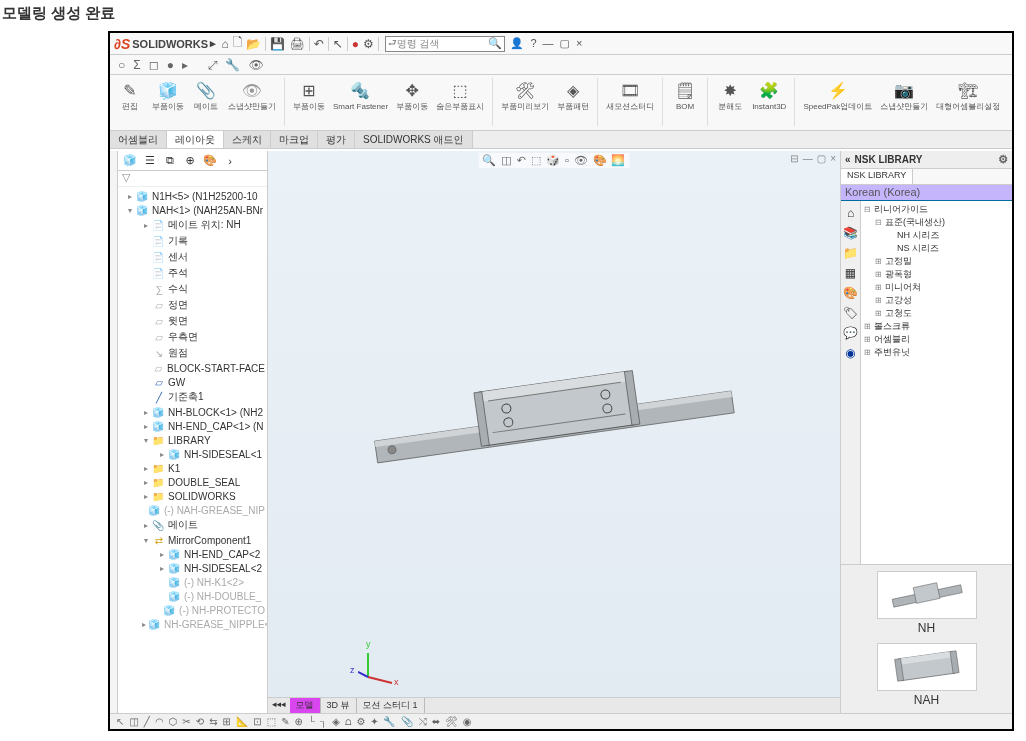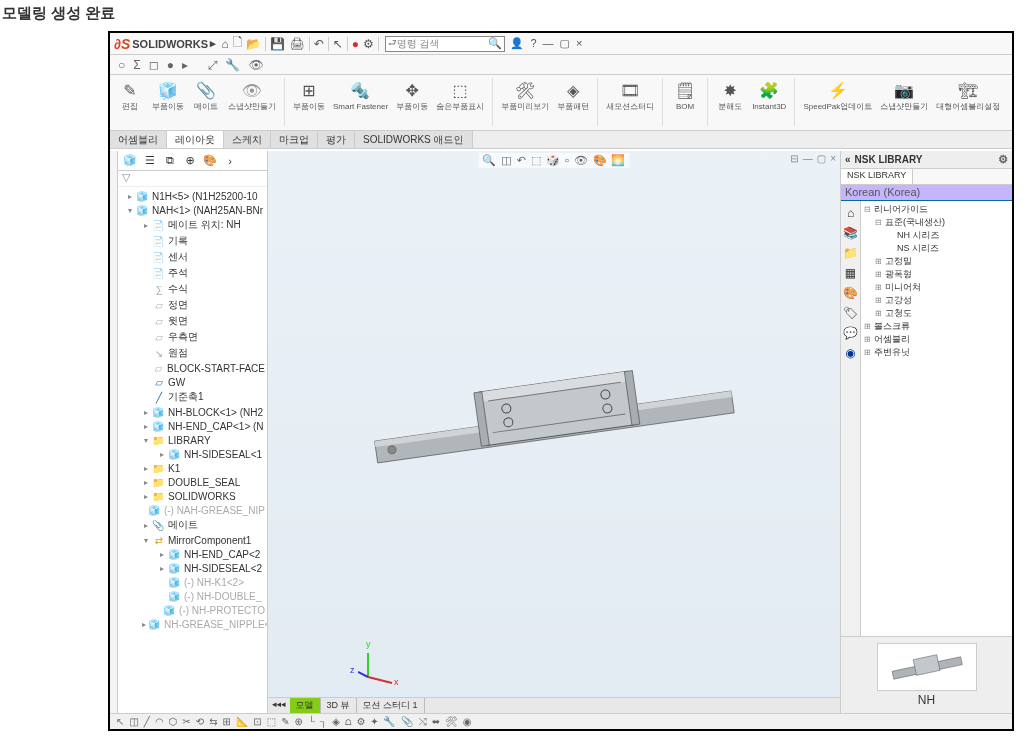--- a/index.html
+++ b/index.html
@@ -55,21 +55,21 @@
 .ic-gray { color: #aaa; }
 
 
 .viewport { flex: 1; position: relative; background: linear-gradient(180deg,#eaf1f7 0%,#e3ebf2 100%); }
 .view-toolbar { position: absolute; top: 2px; left: 50%; transform: translateX(-50%); display: flex; gap: 5px; font-size: 11px; color: #666; background: rgba(255,255,255,0.6); padding: 1px 4px; }
 .view-minicons { position: absolute; top: 2px; right: 4px; display: flex; gap: 4px; font-size: 10px; color: #888; }
 .model-svg { position: absolute; top: 50%; left: 50%; transform: translate(-50%,-55%); }
 .triad { position: absolute; left: 90px; bottom: 24px; font-size: 9px; }
 .vp-bottom-tabs { position: absolute; left: 0; bottom: 0; height: 16px; display: flex; font-size: 9px; background: #e8e8e8; width: 100%; border-top: 1px solid #ccc; }
 .vp-bottom-tabs .btab { padding: 1px 6px; border-right: 1px solid #bbb; cursor: pointer; }
-.vp-bottom-tabs .btab.active { background: #84cc16; }
+.vp-bottom-tabs .btab.active { background: #d946ef; }
 
 
 .right-panel { width: 172px; border-left: 1px solid #ccc; background: #f8f8f8; display: flex; flex-direction: column; position: relative; }
 .rp-header { height: 18px; display: flex; align-items: center; padding: 0 4px; font-size: 10px; font-weight: bold; background: #eee; border-bottom: 1px solid #ccc; }
 .rp-header .chev { margin-right: 4px; font-size: 10px; }
 .rp-header .gear { margin-left: auto; font-size: 11px; color: #666; }
 .rp-tab-row { height: 16px; border-bottom: 1px solid #ccc; display: flex; }
 .rp-tab-row .rtab { font-size: 9px; padding: 1px 6px; border-right: 1px solid #ccc; background: #fff; }
 .rp-lang { height: 16px; border-bottom: 1px solid #0369a1; font-size: 11px; padding: 1px 4px; background: #c4b5fd; color: #555; }
 .rp-body { display: flex; flex: 1; overflow: hidden; }
@@ -525,20 +525,33 @@
         <div class="thumb">
           <div class="imgbox">
             <svg width="80" height="30" viewBox="0 0 80 30">
                 <g transform="rotate(-12 40 15)">
                   <rect x="5" y="12" width="70" height="8" fill="#aeb4b8" stroke="#555" stroke-width="0.5"></rect>
                   <rect x="28" y="5" width="24" height="16" fill="#c3c8cc" stroke="#555" stroke-width="0.5"></rect>
                 </g>
               </svg>
           </div>
           <div>NH</div>
+        </div>
+        <div class="thumb">
+          <div class="imgbox">
+            <svg width="70" height="36" viewBox="0 0 70 36">
+                <g transform="rotate(-8 35 18)">
+                  <rect x="8" y="6" width="54" height="22" fill="#c3c8cc" stroke="#555" stroke-width="0.6"></rect>
+                  <rect x="8" y="6" width="54" height="6" fill="#d9dde0"></rect>
+                  <rect x="4" y="6" width="6" height="22" fill="#a8adb2" stroke="#555" stroke-width="0.5"></rect>
+                  <rect x="60" y="6" width="6" height="22" fill="#a8adb2" stroke="#555" stroke-width="0.5"></rect>
+                </g>
+              </svg>
+          </div>
+          <div>NAH</div>
         </div>
       </div>
     </div>
   </div>
 
   <div class="bottom-bar">
     <span>↖</span>
       <span>◫</span>
     <span>╱</span>
       <span>◠</span>

